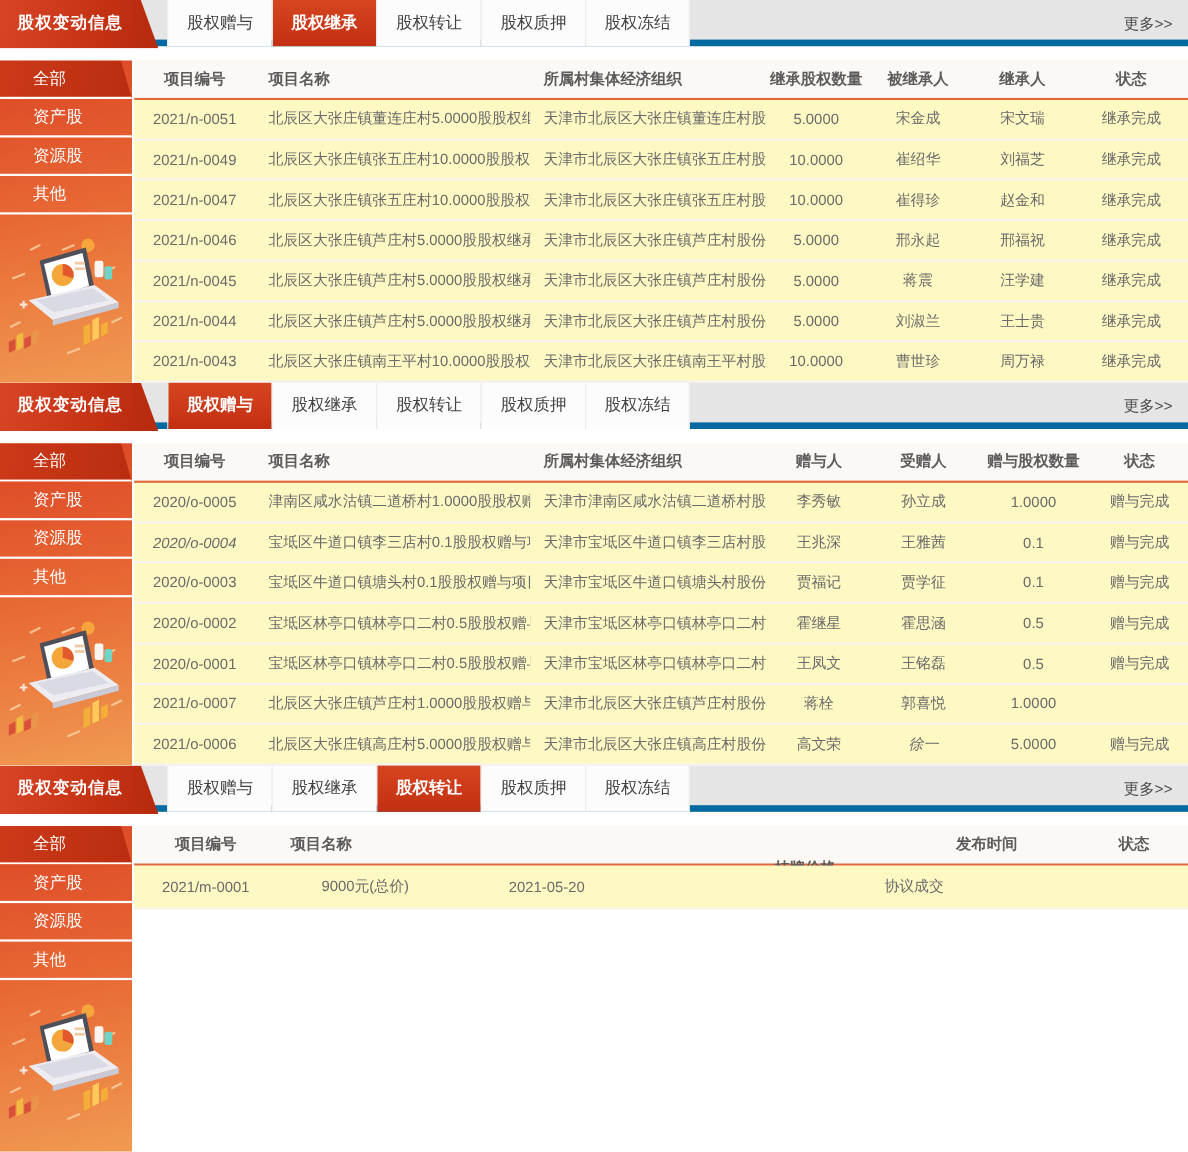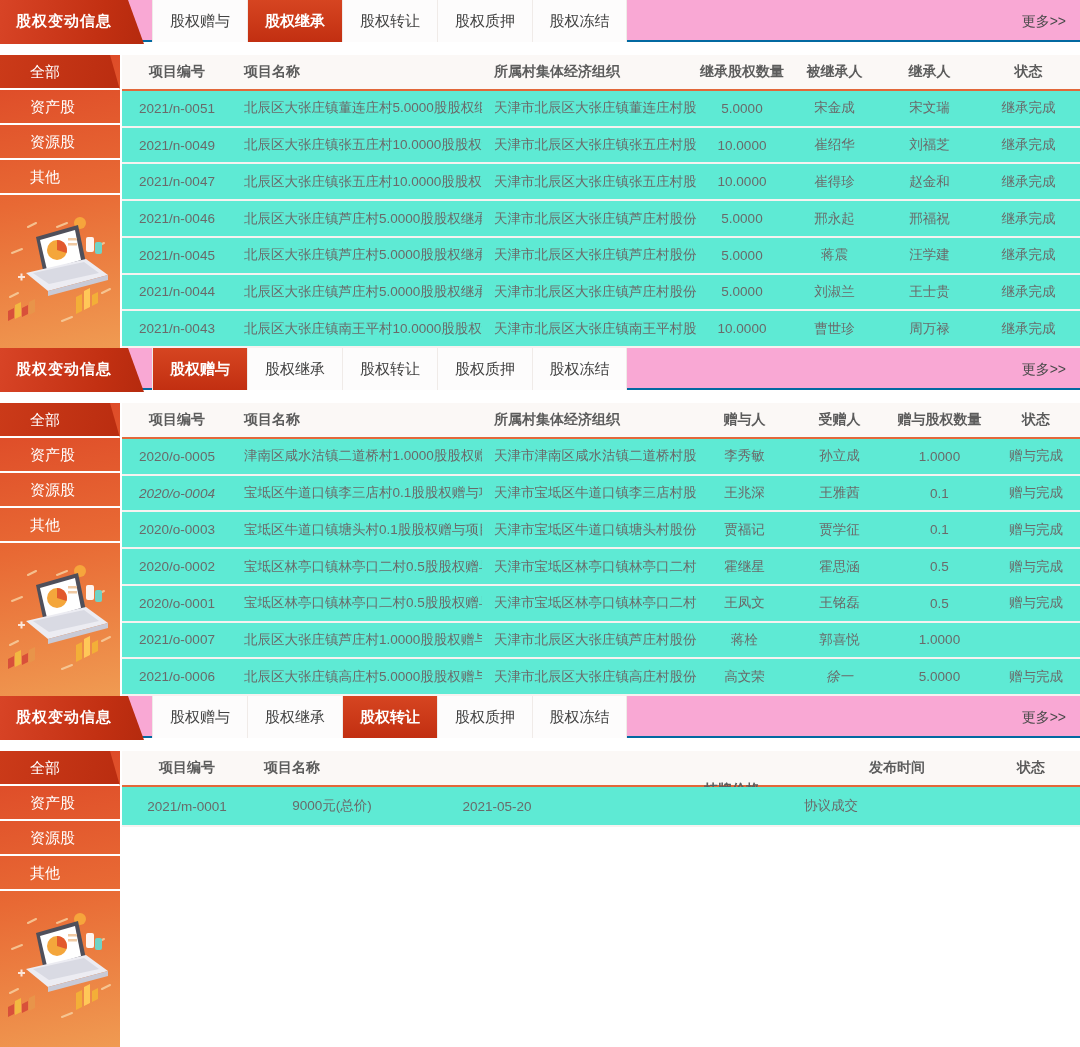--- a/index.html
+++ b/index.html
@@ -2,21 +2,21 @@
 <html><head>
 <meta charset="utf-8">
 <style>
   * { margin:0; padding:0; box-sizing:border-box; }
   html,body { background:#fff; }
   body { font-family:"Liberation Sans","DejaVu Sans",sans-serif; }
   .page { width:1080px; height:1047px; overflow:hidden; background:#fff; }
 
   
   .section { display:flex; flex-direction:column; }
-  .sec-header { position:relative; height:42px; background:#f9a8d4; border-bottom:2px solid #0369a1; }
+  .sec-header { position:relative; height:42px; background:#e5e5e5; border-bottom:6px solid #0369a1; }
   .banner {
     position:absolute; left:0; top:0; z-index:2; height:44px; width:144px;
     line-height:42px; padding-left:16px; color:#fff; font-weight:bold; font-size:15px;
     letter-spacing:1px;
     background:linear-gradient(100deg,#d84426 0%,#c23012 70%,#b52a0e 100%);
     clip-path:polygon(0 0, calc(100% - 16px) 0, 100% 100%, 0 100%);
   }
   .tabs { position:absolute; left:152px; top:0; height:42px; display:flex; }
   .tab {
     width:95px; line-height:42px; text-align:center; font-size:15px; color:#414141;
@@ -48,21 +48,21 @@
   .illu { margin:16px auto 0; width:116px; height:120px; flex:none; }
 
   
   .content { flex:1; margin-left:2px; background:#fff; display:flex; flex-direction:column; min-width:0; }
   .t-row { display:flex; align-items:center; }
   .t-head {
     height:36px; flex:none; background:#fbf8f6; border-bottom:2px solid #e2683a;
     font-weight:bold; color:#5c5c5c; font-size:14px;
   }
   .rows { flex:1; display:flex; flex-direction:column; min-height:0; }
-  .row-data { flex:1; border-bottom:2px solid #f7f2f0; color:#6a6a6a; font-size:13.5px; background:#5eead4; cursor:pointer; }
+  .row-data { flex:1; border-bottom:2px solid #f7f2f0; color:#6a6a6a; font-size:13.5px; background:#fef9c3; cursor:pointer; }
   .s2 .row-data { flex:none; height:40px; }
   .cell { flex:none; white-space:nowrap; overflow:hidden; }
   .cell.grow { flex:1; min-width:0; }
   .al-c { text-align:center; }
   .al-l { text-align:left; padding-left:12px; padding-right:14px; }
 </style>
 </head>
 <body>
 
 <div class="page">

